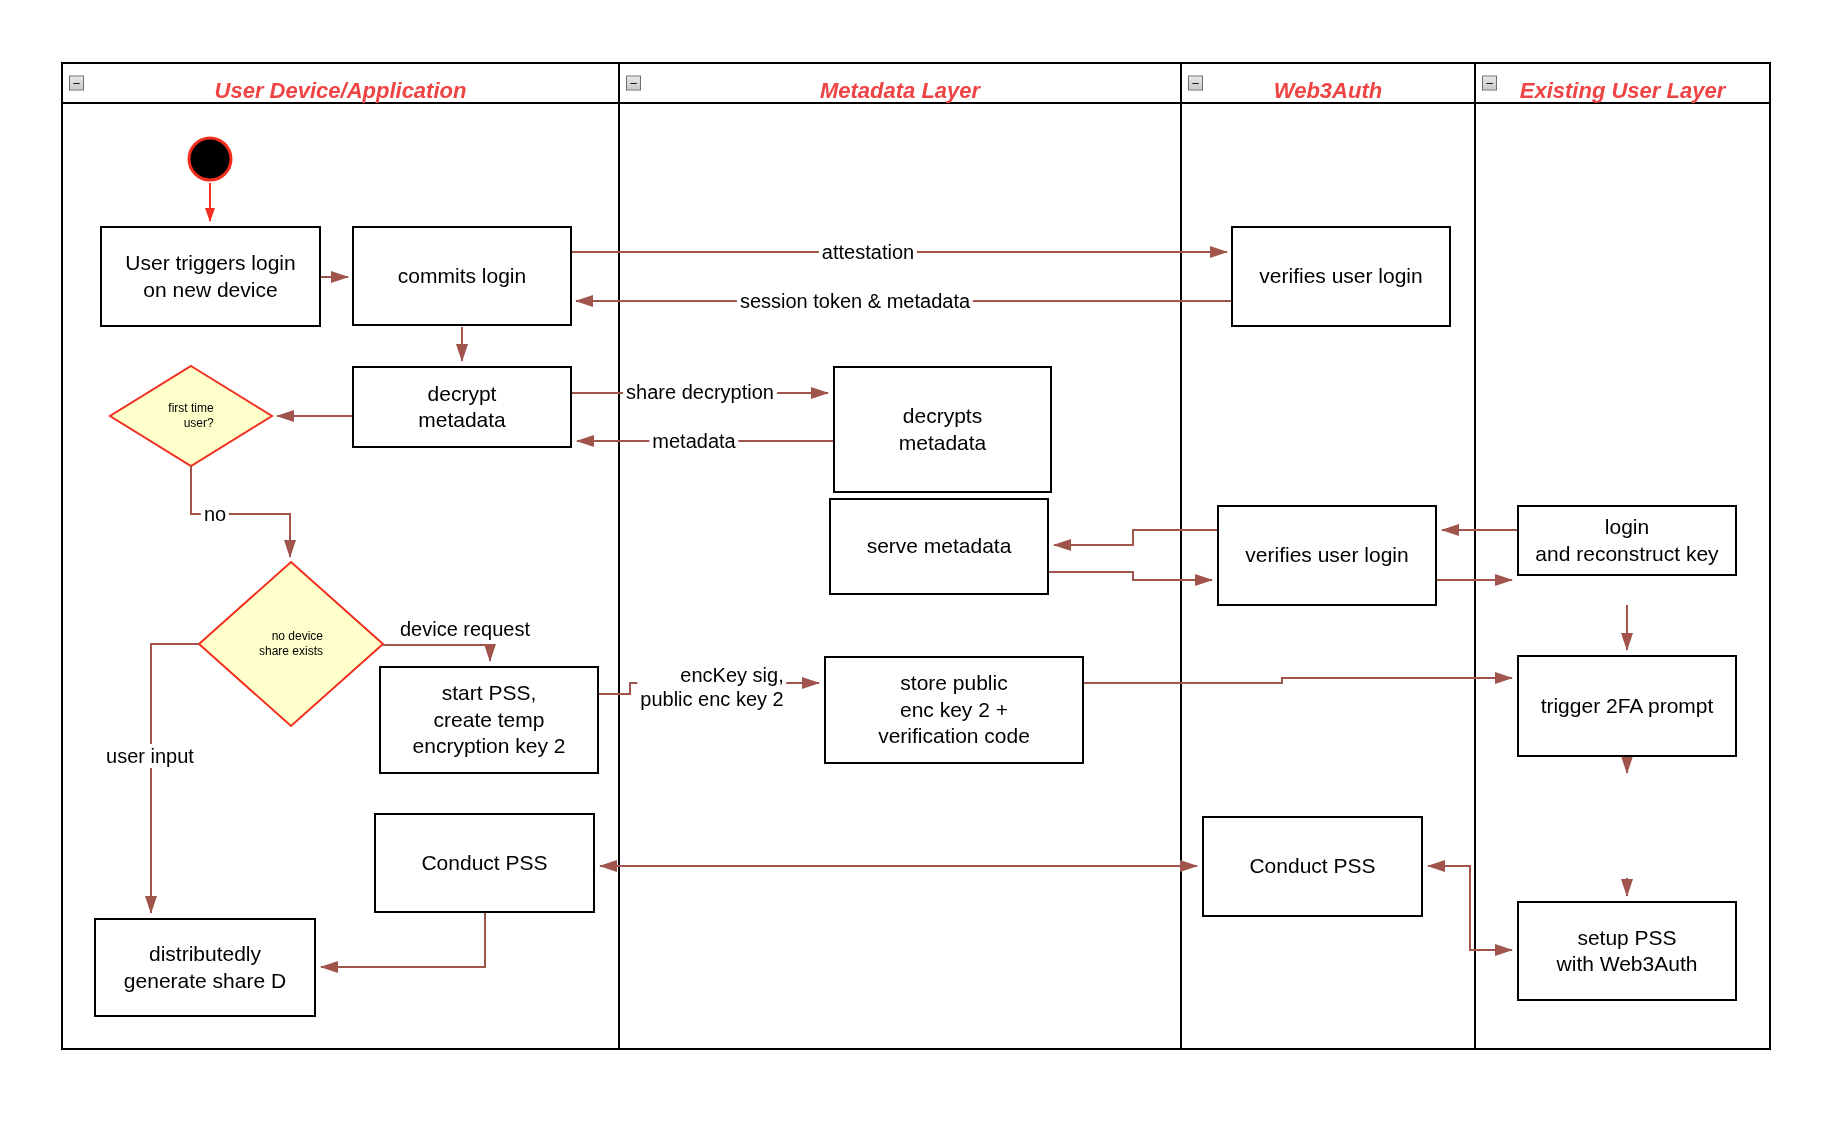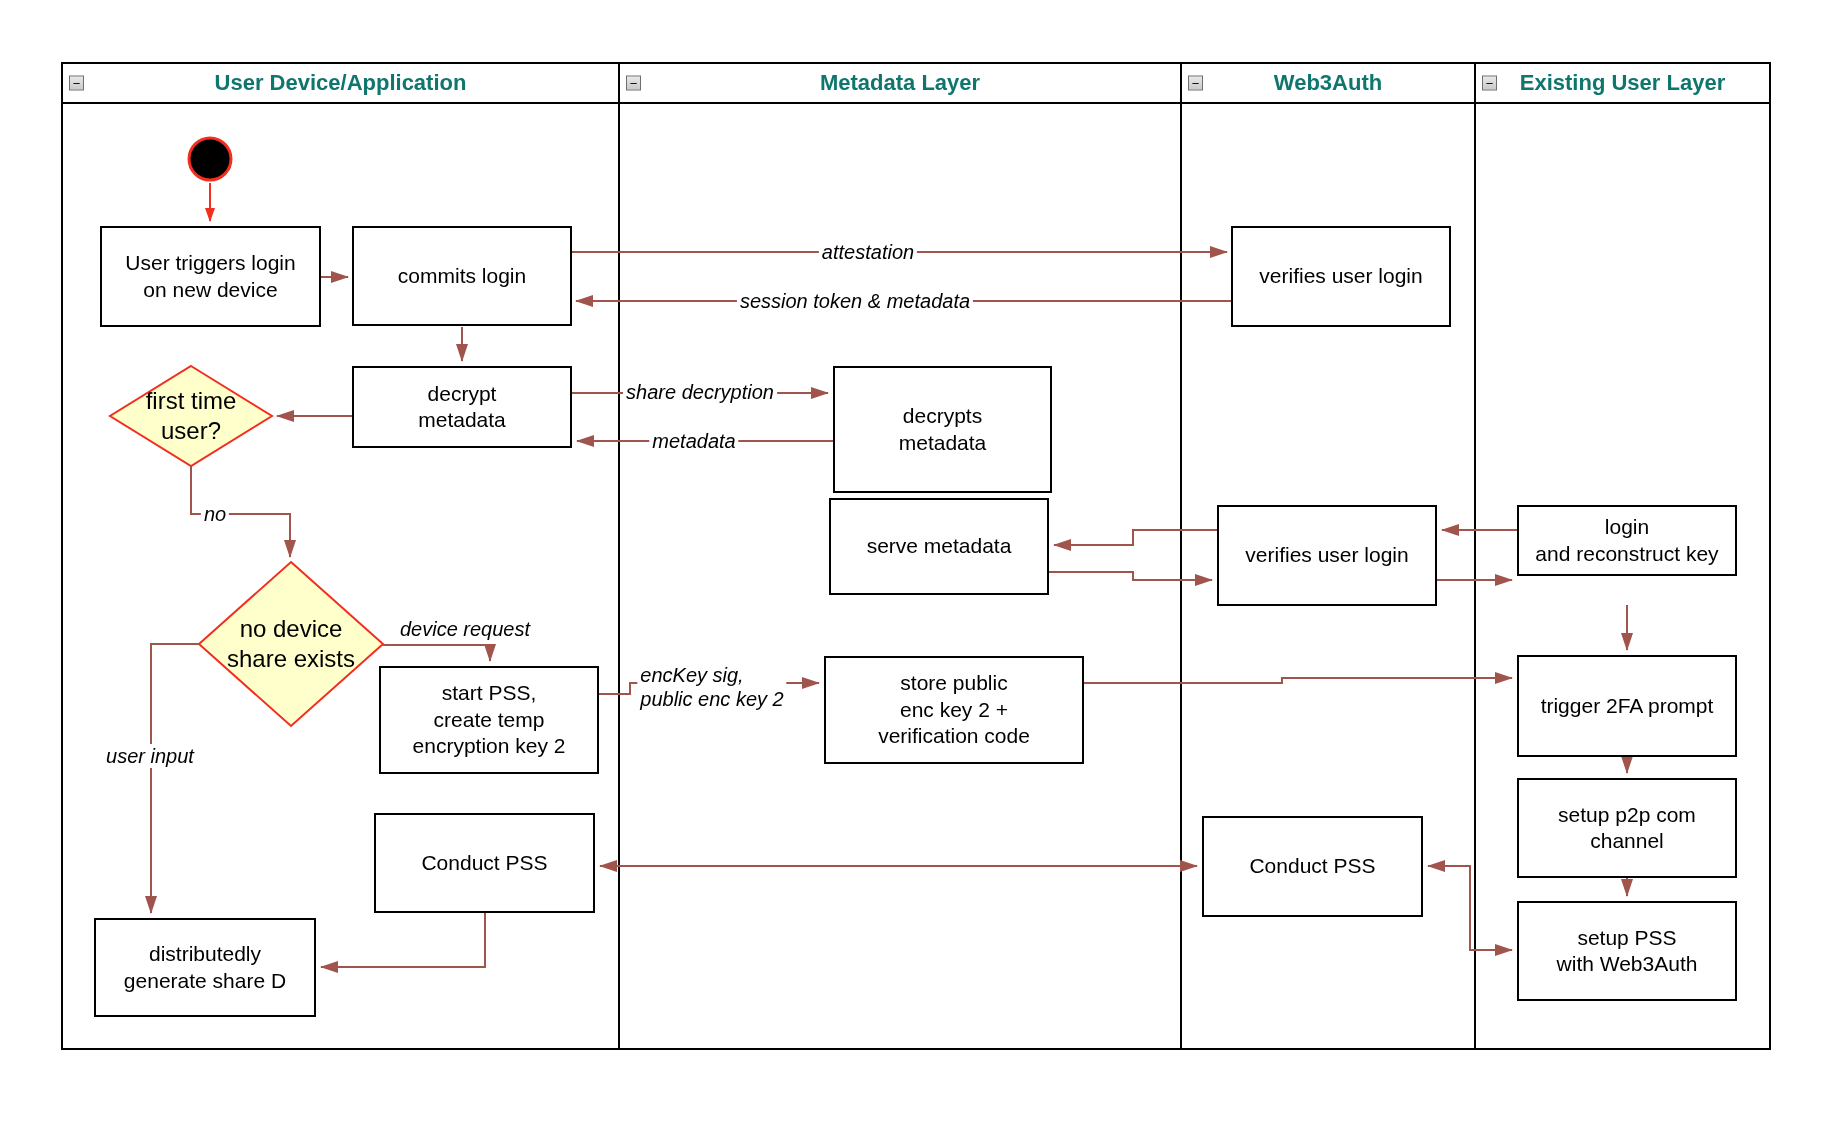--- a/index.html
+++ b/index.html
@@ -7,31 +7,31 @@
   #canvas{position:relative;width:1822px;height:1132px;background:#fff;overflow:hidden;}
   #edge-layer{position:absolute;left:0;top:0;}
   .frame{stroke:#000;stroke-width:2px;fill:none;}
   .edge{stroke:var(--arrow,#a0544c);stroke-width:2px;fill:none;}
   .edge-red{stroke:var(--accent,#f22e1f);stroke-width:2px;fill:none;}
   .decision{fill:var(--decision-fill,#ffffcc);stroke:var(--accent,#f22e1f);stroke-width:2px;}
   .start-dot{fill:#000;stroke:var(--accent,#f22e1f);stroke-width:3px;}
   #mEnd path,#mStart path{fill:var(--arrow,#a0544c);}
   #mRed path{fill:var(--accent,#f22e1f);}
   .lane-head{position:absolute;top:63px;height:40px;}
-  .lane-title{position:absolute;left:0;top:0;width:100%;height:40px;display:flex;align-items:center;justify-content:center;
-    font-size:22px;font-weight:bold;color:#0f766e;}
+  .lane-title{position:absolute;left:0;top:8px;width:100%;height:40px;display:flex;align-items:center;justify-content:center;
+    font-size:22px;font-weight:bold;color:#ef4444;font-style:italic;}
   .collapse{position:absolute;left:7px;top:50%;transform:translateY(-50%);width:15px;height:15px;
     background:linear-gradient(#e8e8e8,#c9c9c9);border:1px solid #6e6e6e;box-sizing:border-box;
     display:flex;align-items:center;justify-content:center;font-size:13px;line-height:1;color:#000;z-index:4;}
   .node{position:absolute;box-sizing:border-box;background:#fff;border:2px solid #000;
     display:flex;align-items:center;justify-content:center;text-align:center;
     font-size:21px;line-height:1.26;color:#000;white-space:pre-line;z-index:3;}
-  .dtext{background:transparent;border:none;font-size:24px;z-index:3;}
+  .dtext{background:transparent;border:none;font-size:12px;z-index:3;text-align:right;}
   .edge-label{position:absolute;transform:translate(-50%,-50%);background:#fff;padding:0 3px;
-    font-size:20px;line-height:1.2;color:#000;text-align:left;white-space:pre-line;z-index:2;font-style:italic;}
+    font-size:20px;line-height:1.2;color:#000;text-align:right;white-space:pre-line;z-index:2;}
 </style>
 </head>
 <body>
 
 <div id="canvas">
 
   <svg id="edge-layer" width="1822" height="1132">
     <defs>
       <marker id="mEnd" markerUnits="userSpaceOnUse" markerWidth="20" markerHeight="14" viewBox="0 0 20 14" refX="18" refY="7" orient="auto">
         <path d="M1,1 L19,7 L1,13 Z"></path>
@@ -113,22 +113,20 @@
 and reconstruct key</div>
   <div class="node dtext" style="left:199px;top:562px;width:184px;height:164px">no device
 share exists</div>
   <div class="node" style="left:379px;top:666px;width:220px;height:108px">start PSS,
 create temp
 encryption key 2</div>
   <div class="node" style="left:824px;top:656px;width:260px;height:108px">store public
 enc key 2 +
 verification code</div>
   <div class="node" style="left:1517px;top:655px;width:220px;height:102px">trigger 2FA prompt</div>
-  <div class="node" style="left:1517px;top:778px;width:220px;height:100px">setup p2p com
-channel</div>
   <div class="node" style="left:1517px;top:901px;width:220px;height:100px">setup PSS
 with Web3Auth</div>
   <div class="node" style="left:1202px;top:816px;width:221px;height:101px">Conduct PSS</div>
   <div class="node" style="left:374px;top:813px;width:221px;height:100px">Conduct PSS</div>
   <div class="node" style="left:94px;top:918px;width:222px;height:99px">distributedly
 generate share D</div>
 
   <div class="edge-label" style="left:868px;top:252px">attestation</div>
   <div class="edge-label" style="left:855px;top:301px">session token &amp; metadata</div>
   <div class="edge-label" style="left:700px;top:392px">share decryption</div>

